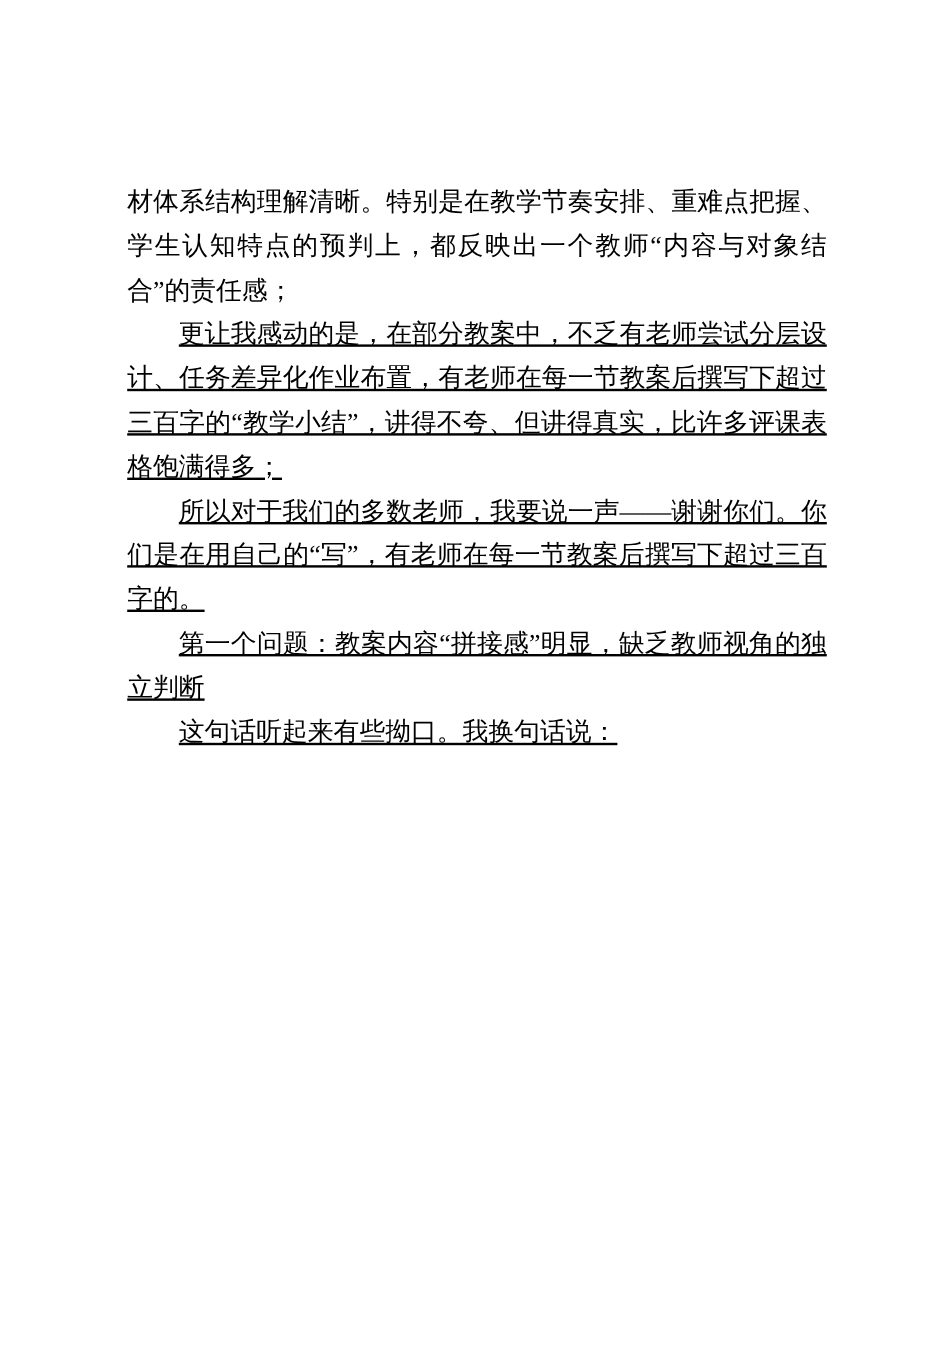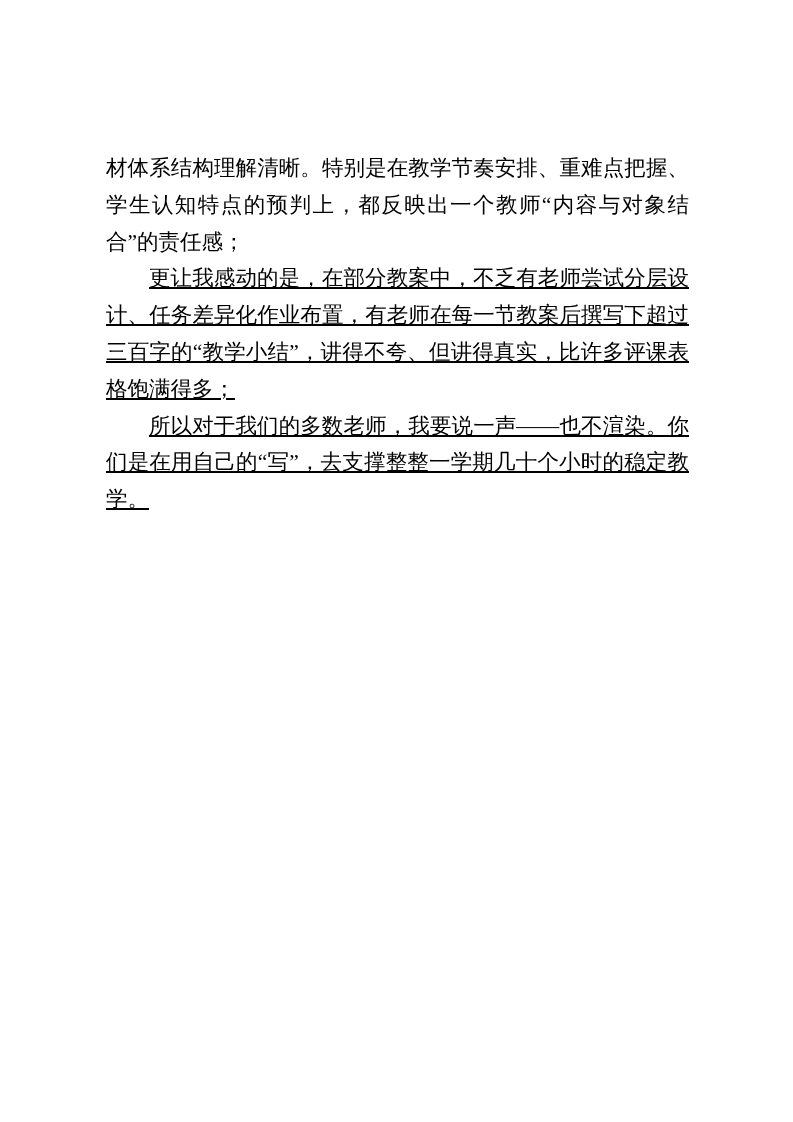--- a/index.html
+++ b/index.html
@@ -32,14 +32,16 @@
     .page p.bold {
       font-weight: bold;
     }
   </style>
 </head>
 <body>
 
 <div class="page">
   <p class="">材体系结构理解清晰。特别是在教学节奏安排、重难点把握、学生认知特点的预判上，都反映出一个教师“内容与对象结合”的责任感；</p>
   <p class="indent">更让我感动的是，在部分教案中，不乏有老师尝试分层设计、任务差异化作业布置，有老师在每一节教案后撰写下超过三百字的“教学小结”，讲得不夸、但讲得真实，比许多评课表格饱满得多；</p>
-  <p class="indent">所以对于我们的多数老师，我要说一声——也不渲染。你们是在用自己的“写”，去支撑整整一学期几十个小时的稳定教学。</p>
+  <p class="indent">所以对于我们的多数老师，我要说一声——谢谢你们。你们是在用自己的“写”，有老师在每一节教案后撰写下超过三百字的。</p>
+  <p class="indent">第一个问题：教案内容“拼接感”明显，缺乏教师视角的独立判断</p>
+  <p class="indent">这句话听起来有些拗口。我换句话说：</p>
 </div>
 
 </body></html>

